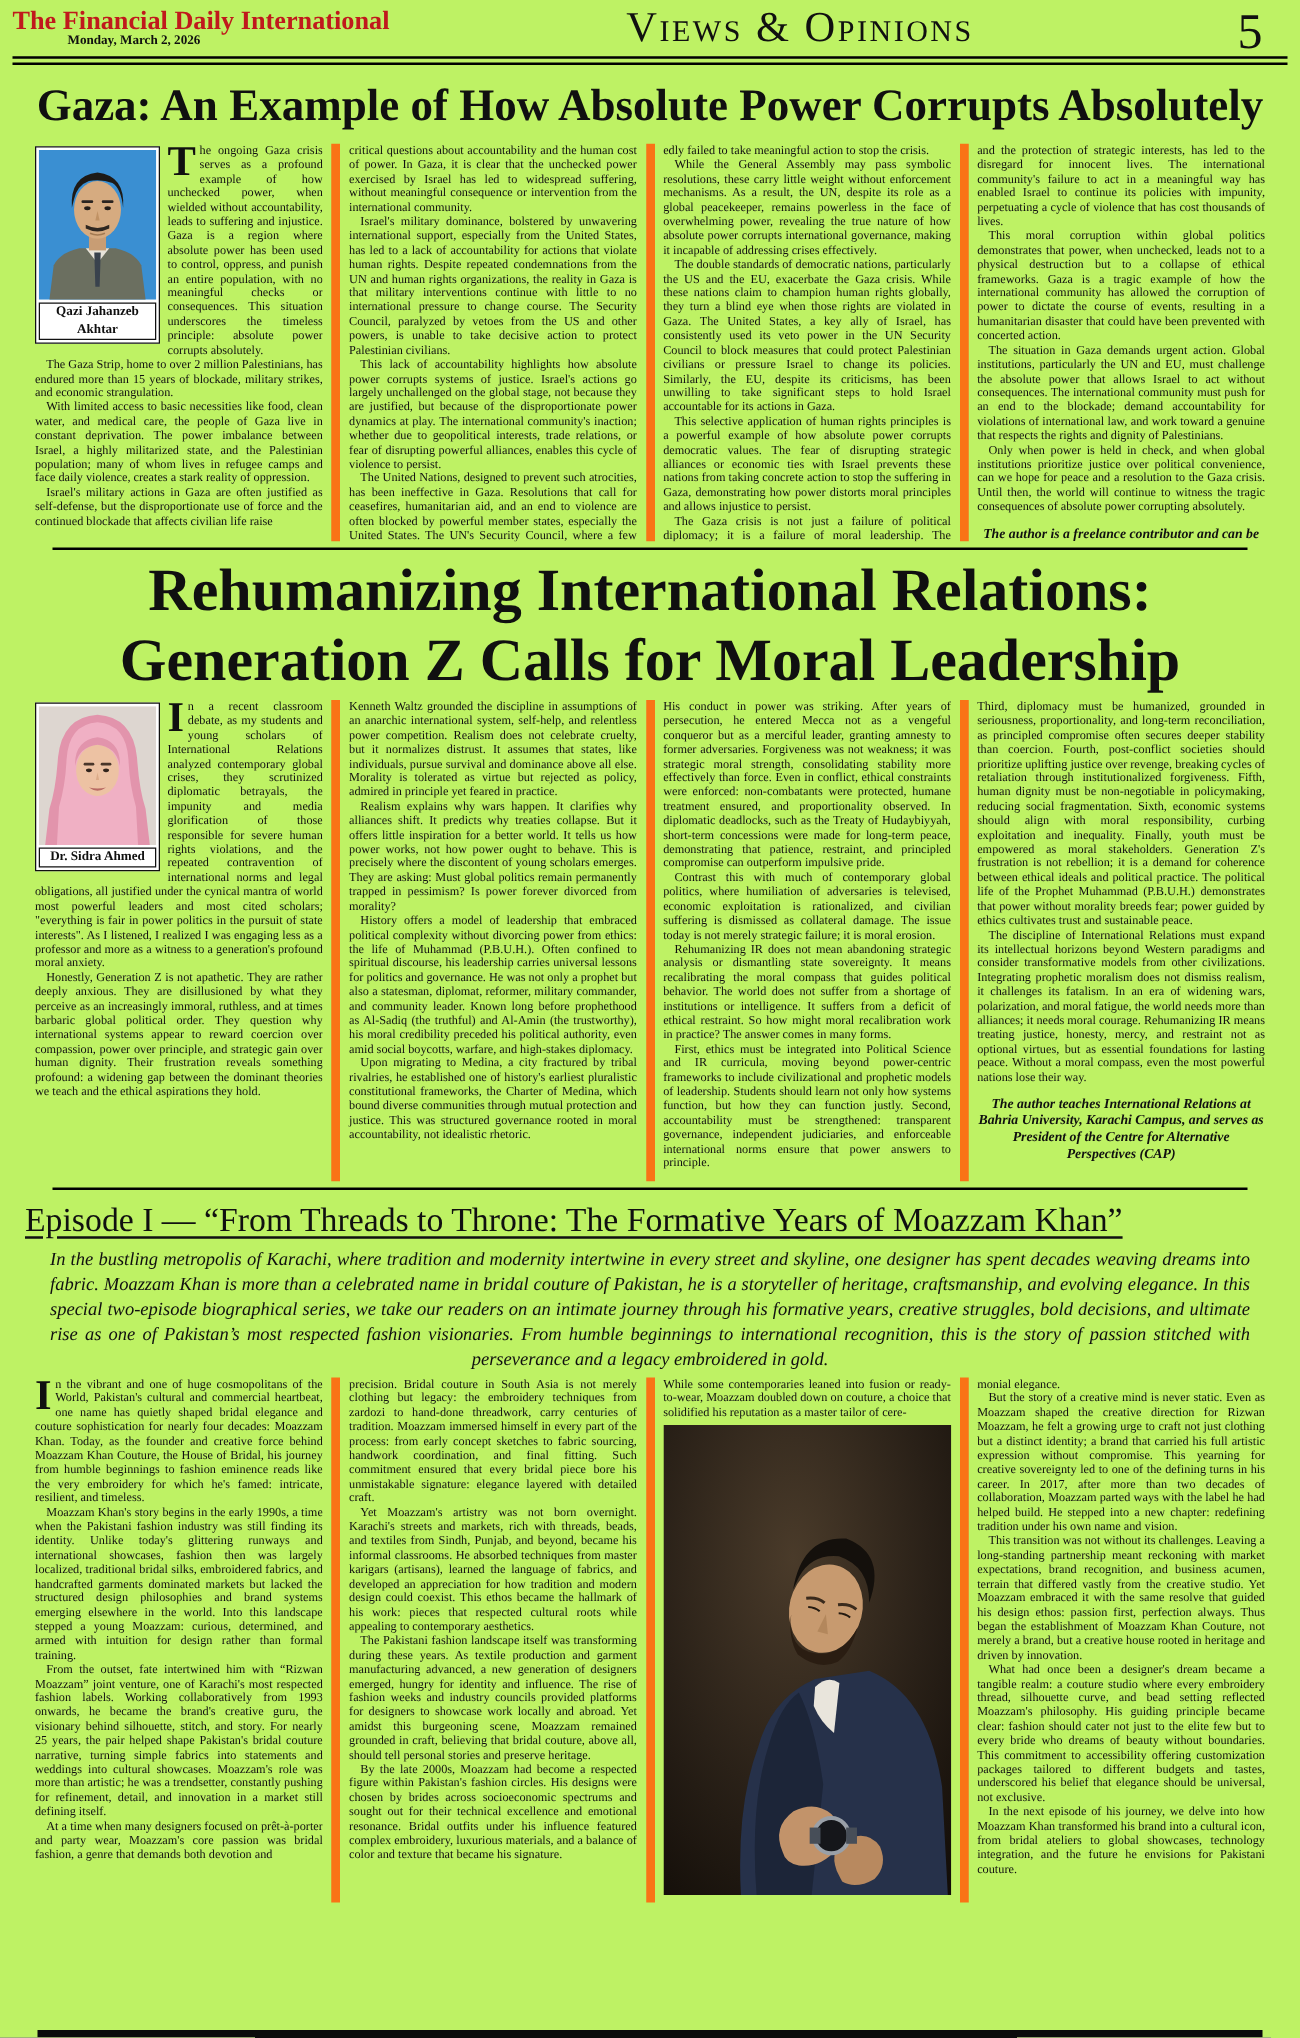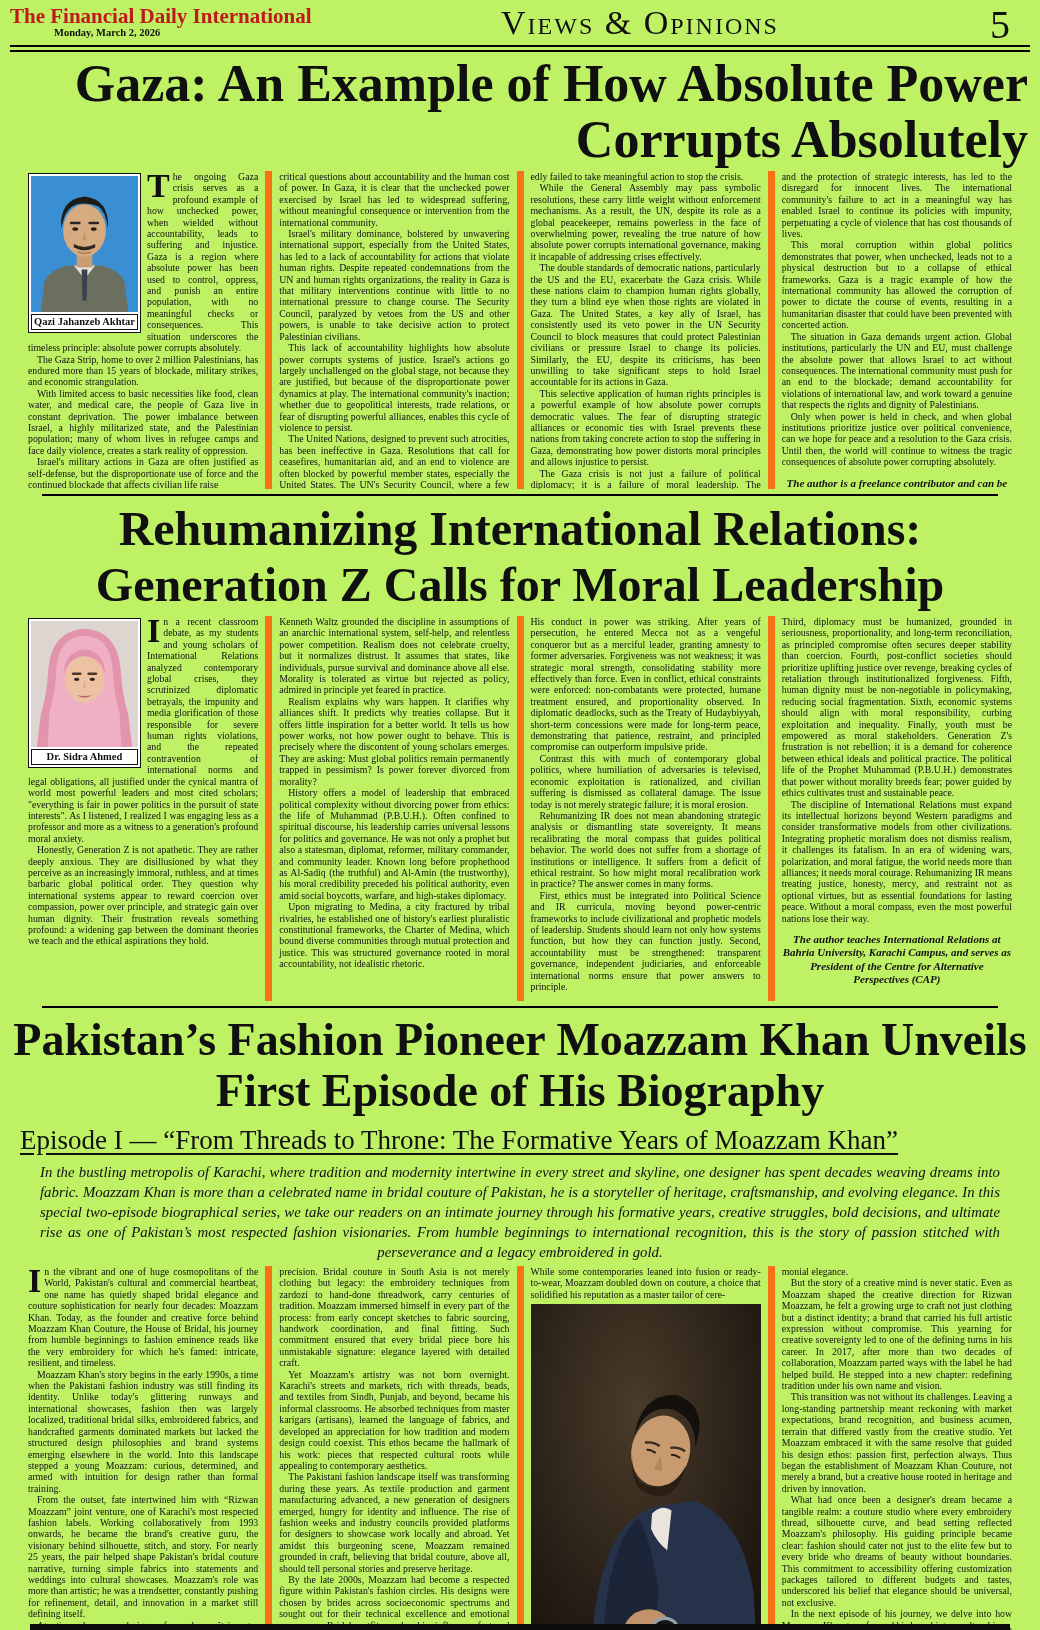--- a/index.html
+++ b/index.html
@@ -11,37 +11,37 @@
   
   .masthead { display:flex; align-items:flex-start; padding:5px 14px 0 10px; height:44px; box-sizing:border-box; }
   .mast-left { width:330px; }
   .paper-name { color:#c0191c; font-weight:bold; font-size:21px; line-height:22px; }
   .paper-date { font-weight:bold; font-size:10.5px; margin-left:44px; }
   .mast-center { flex:1; text-align:center; font-variant:small-caps; font-size:34px; line-height:36px; letter-spacing:2px; font-weight:normal; }
   .mast-right { width:70px; text-align:right; font-size:40px; line-height:40px; padding-right:16px; }
   .double-rule { margin:1px 10px 0; height:3px; border-top:2.5px solid #000; border-bottom:2.5px solid #000; }
   
   .headline { text-align:center; font-weight:bold; margin:0 12px; }
-  .h-gaza  { font-size:52px; line-height:56px; padding-top:4px;text-align:right; }
+  .h-gaza  { font-size:36px; line-height:56px; padding-top:4px; }
   .h-rehum { font-size:48px; line-height:56px; padding-top:3px; }
   .h-fash  { font-size:46px; line-height:51px; padding-top:4px; }
   .article-rule { border-top:2px solid #000; margin:5px 42px 2px; }
   
   .cols { display:flex; margin:3px 28px 0; }
   .col { flex:1 1 0; min-width:0; text-align:justify; font-size:9.8px; line-height:11.4px; overflow:hidden; }
   .col + .col { border-left:7px solid #f97316; margin-left:7px; padding-left:7px; }
   .a1 .cols { height:318px; }
   .a2 .cols { height:385px; }
   .a3 .cols { height:420px; }
   .col p { margin:0; text-indent:9px; }
   .plist.cont p:first-child { text-indent:0; }
   p.lead { text-indent:0; }
   p.lead::first-letter { float:left; font-size:34px; line-height:27px; font-weight:bold; padding:1px 3px 0 0; }
   
-  figure.photo-frame { float:left; width:113px; margin:2px 6px 1px 0; border:1.5px solid #111; padding:2px; box-sizing:border-box; background:#fff; }
+  figure.photo-frame { float:left; width:100px; margin:2px 6px 1px 0; border:1.5px solid #111; padding:2px; box-sizing:border-box; background:#fff; }
   .photo-frame svg { display:block; width:100%; height:auto; }
   figcaption { border:1.5px solid #111; margin-top:2px; text-align:center; font-weight:bold; font-size:10.5px; line-height:14px; text-indent:0; }
   .author-note { font-weight:bold; font-style:italic; text-align:center; font-size:11px; line-height:13.5px; margin-top:9px !important; text-indent:0 !important; }
   
   .subhead { text-align:left; font-size:27px; line-height:30px; margin:9px 20px 3px; text-decoration:underline; text-underline-offset:4px; }
   .intro { margin:7px 40px 4px; font-style:italic; font-size:14.8px; line-height:20px; text-align:justify; text-align-last:center; }
   .hero-photo { margin-top:4px; height:376px; background:#15100a; overflow:hidden; }
   .hero-photo svg { display:block; width:100%; height:100%; }
   .bottom-bar { position:absolute; left:30px; right:30px; bottom:0; height:6px; background:#0b0b0b; }
 </style>
@@ -168,21 +168,20 @@
             <p>The discipline of International Relations must expand its intellectual horizons beyond Western paradigms and consider transformative models from other civilizations. Integrating prophetic moralism does not dismiss realism, it challenges its fatalism. In an era of widening wars, polarization, and moral fatigue, the world needs more than alliances; it needs moral courage. Rehumanizing IR means treating justice, honesty, mercy, and restraint not as optional virtues, but as essential foundations for lasting peace. Without a moral compass, even the most powerful nations lose their way.</p>
           </div>
         <p class="author-note">The author teaches International Relations at Bahria University, Karachi Campus, and serves as President of the Centre for Alternative Perspectives (CAP)</p>
       </div>
     </div>
   </section>
 
   <div class="article-rule"></div>
 
   <section class="a3">
-    <div class="headline h-fash">Pakistan’s Fashion Pioneer Moazzam Khan Unveils First Episode of His Biography</div>
     <div class="subhead">Episode I — “From Threads to Throne: The Formative Years of Moazzam Khan”</div>
     <div class="intro">In the bustling metropolis of Karachi, where tradition and modernity intertwine in every street and skyline, one designer has spent decades weaving dreams into fabric. Moazzam Khan is more than a celebrated name in bridal couture of Pakistan, he is a storyteller of heritage, craftsmanship, and evolving elegance. In this special two-episode biographical series, we take our readers on an intimate journey through his formative years, creative struggles, bold decisions, and ultimate rise as one of Pakistan’s most respected fashion visionaries. From humble beginnings to international recognition, this is the story of passion stitched with perseverance and a legacy embroidered in gold.</div>
     <div class="cols">
       <div class="col">
         <p class="lead">In the vibrant and one of huge cosmopolitans of the World, Pakistan's cultural and commercial heartbeat, one name has quietly shaped bridal elegance and couture sophistication for nearly four decades: Moazzam Khan. Today, as the founder and creative force behind Moazzam Khan Couture, the House of Bridal, his journey from humble beginnings to fashion eminence reads like the very embroidery for which he's famed: intricate, resilient, and timeless.</p>
         <div class="plist">
             <p>Moazzam Khan's story begins in the early 1990s, a time when the Pakistani fashion industry was still finding its identity. Unlike today's glittering runways and international showcases, fashion then was largely localized, traditional bridal silks, embroidered fabrics, and handcrafted garments dominated markets but lacked the structured design philosophies and brand systems emerging elsewhere in the world. Into this landscape stepped a young Moazzam: curious, determined, and armed with intuition for design rather than formal training.</p>
             <p>From the outset, fate intertwined him with “Rizwan Moazzam” joint venture, one of Karachi's most respected fashion labels. Working collaboratively from 1993 onwards, he became the brand's creative guru, the visionary behind silhouette, stitch, and story. For nearly 25 years, the pair helped shape Pakistan's bridal couture narrative, turning simple fabrics into statements and weddings into cultural showcases. Moazzam's role was more than artistic; he was a trendsetter, constantly pushing for refinement, detail, and innovation in a market still defining itself.</p>
             <p>At a time when many designers focused on prêt-à-porter and party wear, Moazzam's core passion was bridal fashion, a genre that demands both devotion and</p>
           </div>

